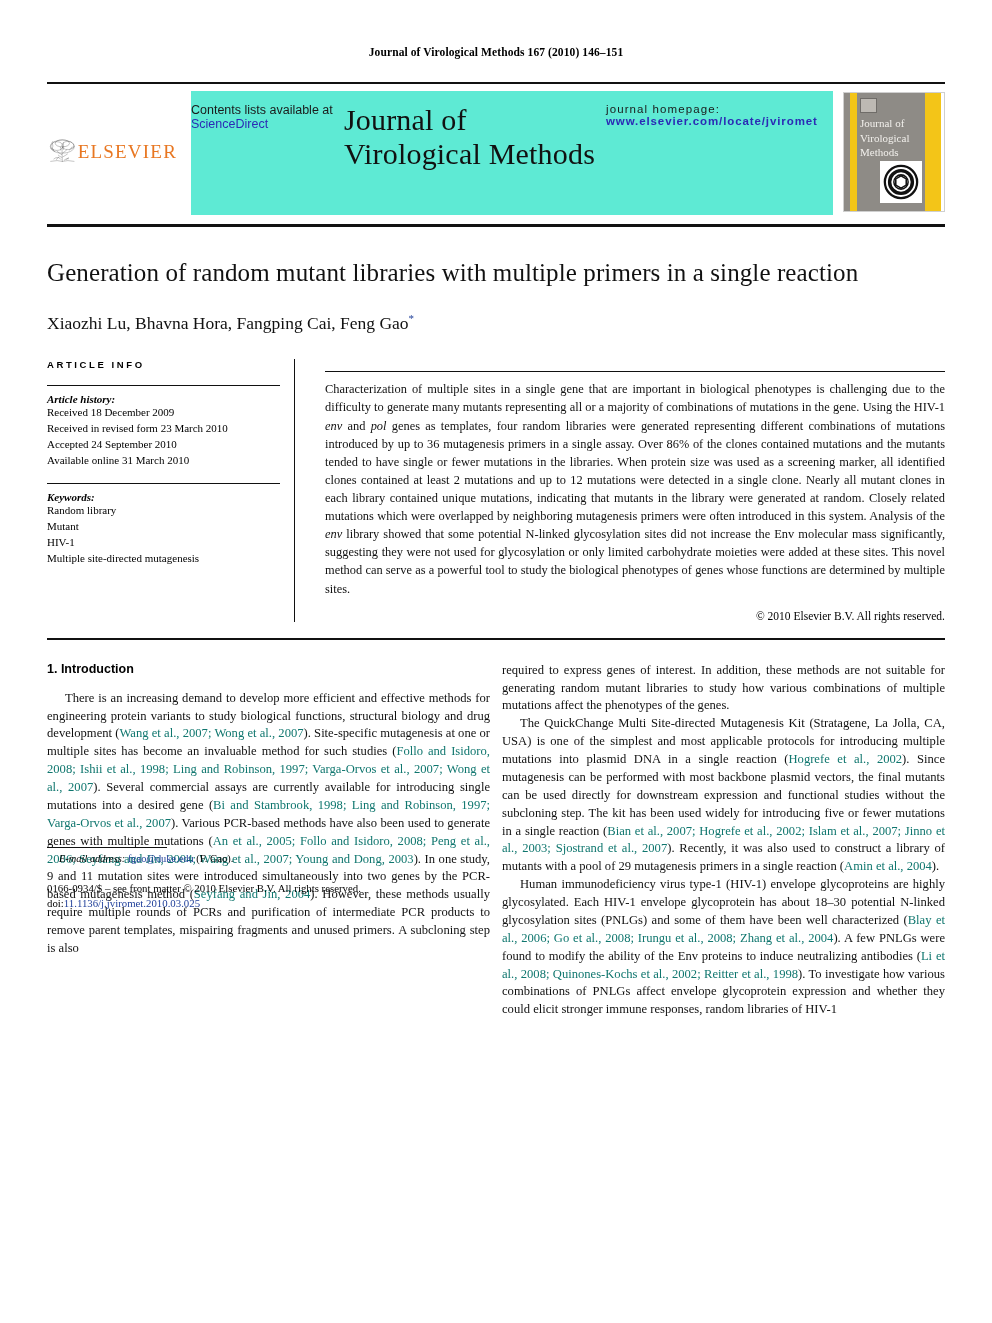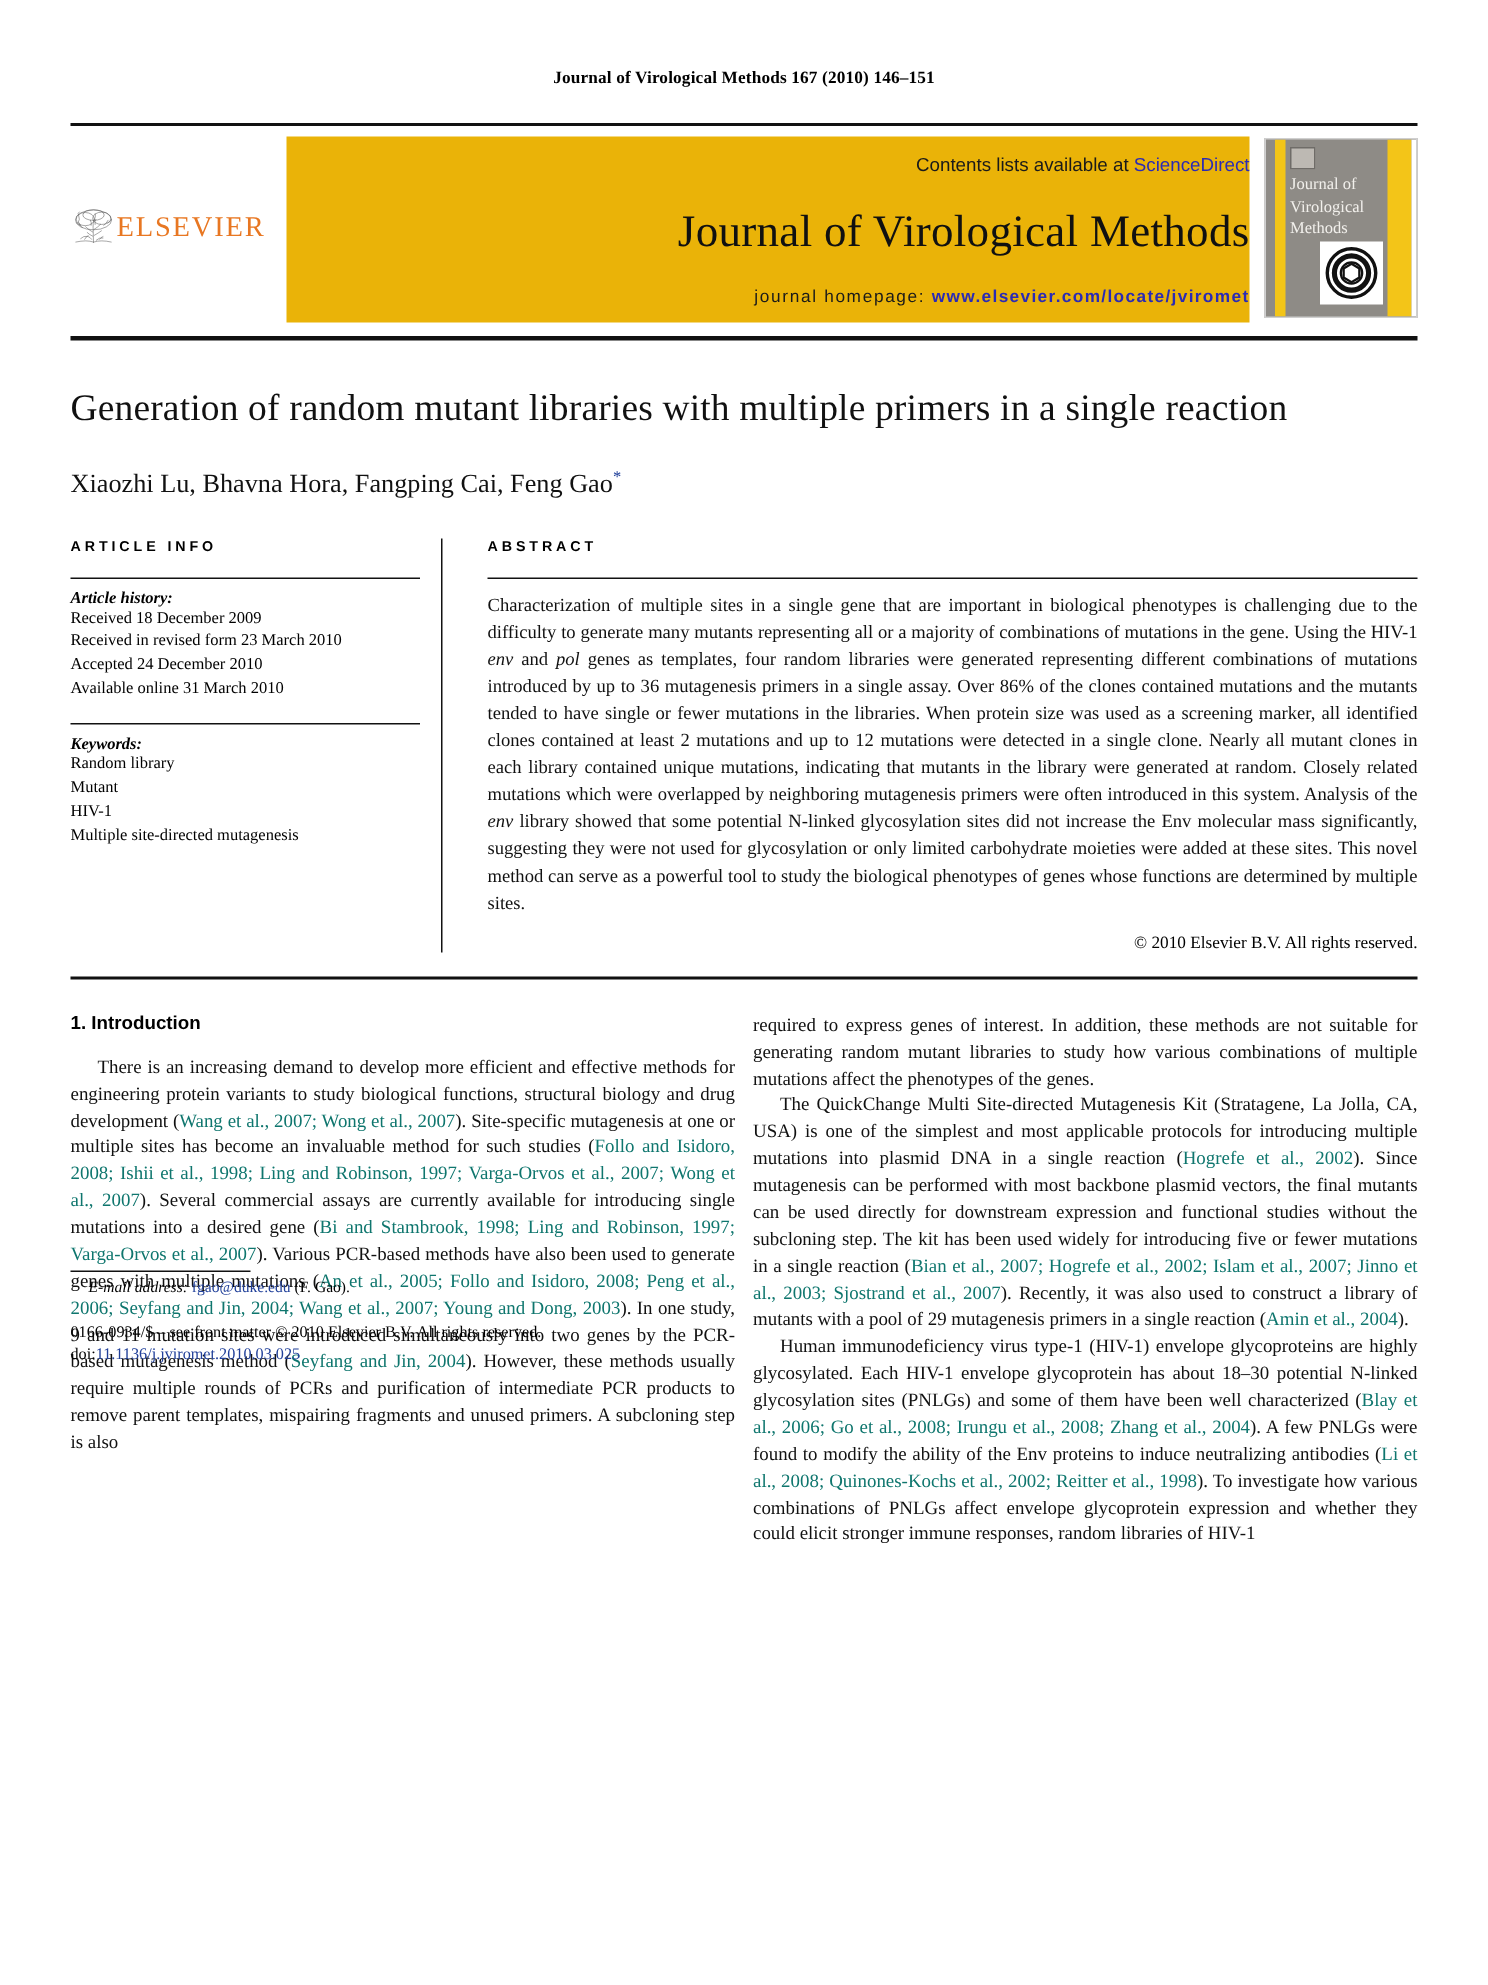--- a/index.html
+++ b/index.html
@@ -60,25 +60,25 @@
     font-family: "Liberation Serif", serif;
     font-size: 19px;
     letter-spacing: 1.2px;
     color: #E87722;
     font-weight: 400;
     line-height: 1;
     margin-top: 1px;
   }
   .banner {
     flex: 1 1 auto;
-    background: #eab308;
+    background: #5eead4;
     margin: 3px 10px 3px 14px;
     display: flex;
-    flex-direction: column;
-    align-items: flex-end;
+    flex-direction: row;
+    align-items: flex-start;
     justify-content: space-between;
     padding: 12px 0 11px 0;
     box-sizing: border-box;
   }
   .banner-top {
     font-family: "Liberation Sans", sans-serif;
     font-size: 12.5px;
     color: #1a1a1a;
   }
   .banner-top .sd {
@@ -397,36 +397,35 @@
   </div>
 
   <div class="abs-wrap">
 
     <div class="abs-left">
       <div class="info-head">ARTICLE INFO</div>
       <div class="sect-rule">
         <div class="meta-label">Article history:</div>
         <div class="meta-line">Received 18 December 2009</div>
         <div class="meta-line">Received in revised form 23 March 2010</div>
-        <div class="meta-line">Accepted 24 December 2010</div>
+        <div class="meta-line">Accepted 24 September 2010</div>
         <div class="meta-line">Available online 31 March 2010</div>
       </div>
       <div class="kw-block">
         <div class="meta-label">Keywords:</div>
         <div class="meta-line">Random library</div>
         <div class="meta-line">Mutant</div>
         <div class="meta-line">HIV-1</div>
         <div class="meta-line">Multiple site-directed mutagenesis</div>
       </div>
     </div>
 
     <div class="abs-divider"></div>
 
     <div class="abs-right">
-      <div class="info-head">ABSTRACT</div>
       <div class="abs-rule">
         <div class="abs-text"><span>Characterization of multiple sites in a single gene that are important in biological phenotypes is challenging due to the difficulty to generate many mutants representing all or a majority of combinations of mutations in the gene. Using the HIV-1 </span><em>env</em><span> and </span><em>pol</em><span> genes as templates, four random libraries were generated representing different combinations of mutations introduced by up to 36 mutagenesis primers in a single assay. Over 86% of the clones contained mutations and the mutants tended to have single or fewer mutations in the libraries. When protein size was used as a screening marker, all identified clones contained at least 2 mutations and up to 12 mutations were detected in a single clone. Nearly all mutant clones in each library contained unique mutations, indicating that mutants in the library were generated at random. Closely related mutations which were overlapped by neighboring mutagenesis primers were often introduced in this system. Analysis of the </span><em>env</em><span> library showed that some potential N-linked glycosylation sites did not increase the Env molecular mass significantly, suggesting they were not used for glycosylation or only limited carbohydrate moieties were added at these sites. This novel method can serve as a powerful tool to study the biological phenotypes of genes whose functions are determined by multiple sites.</span></div>
         <div class="copyright">© 2010 Elsevier B.V. All rights reserved.</div>
       </div>
     </div>
   </div>
 
   <div class="rule-after-abs"></div>
 
   <div class="columns">

